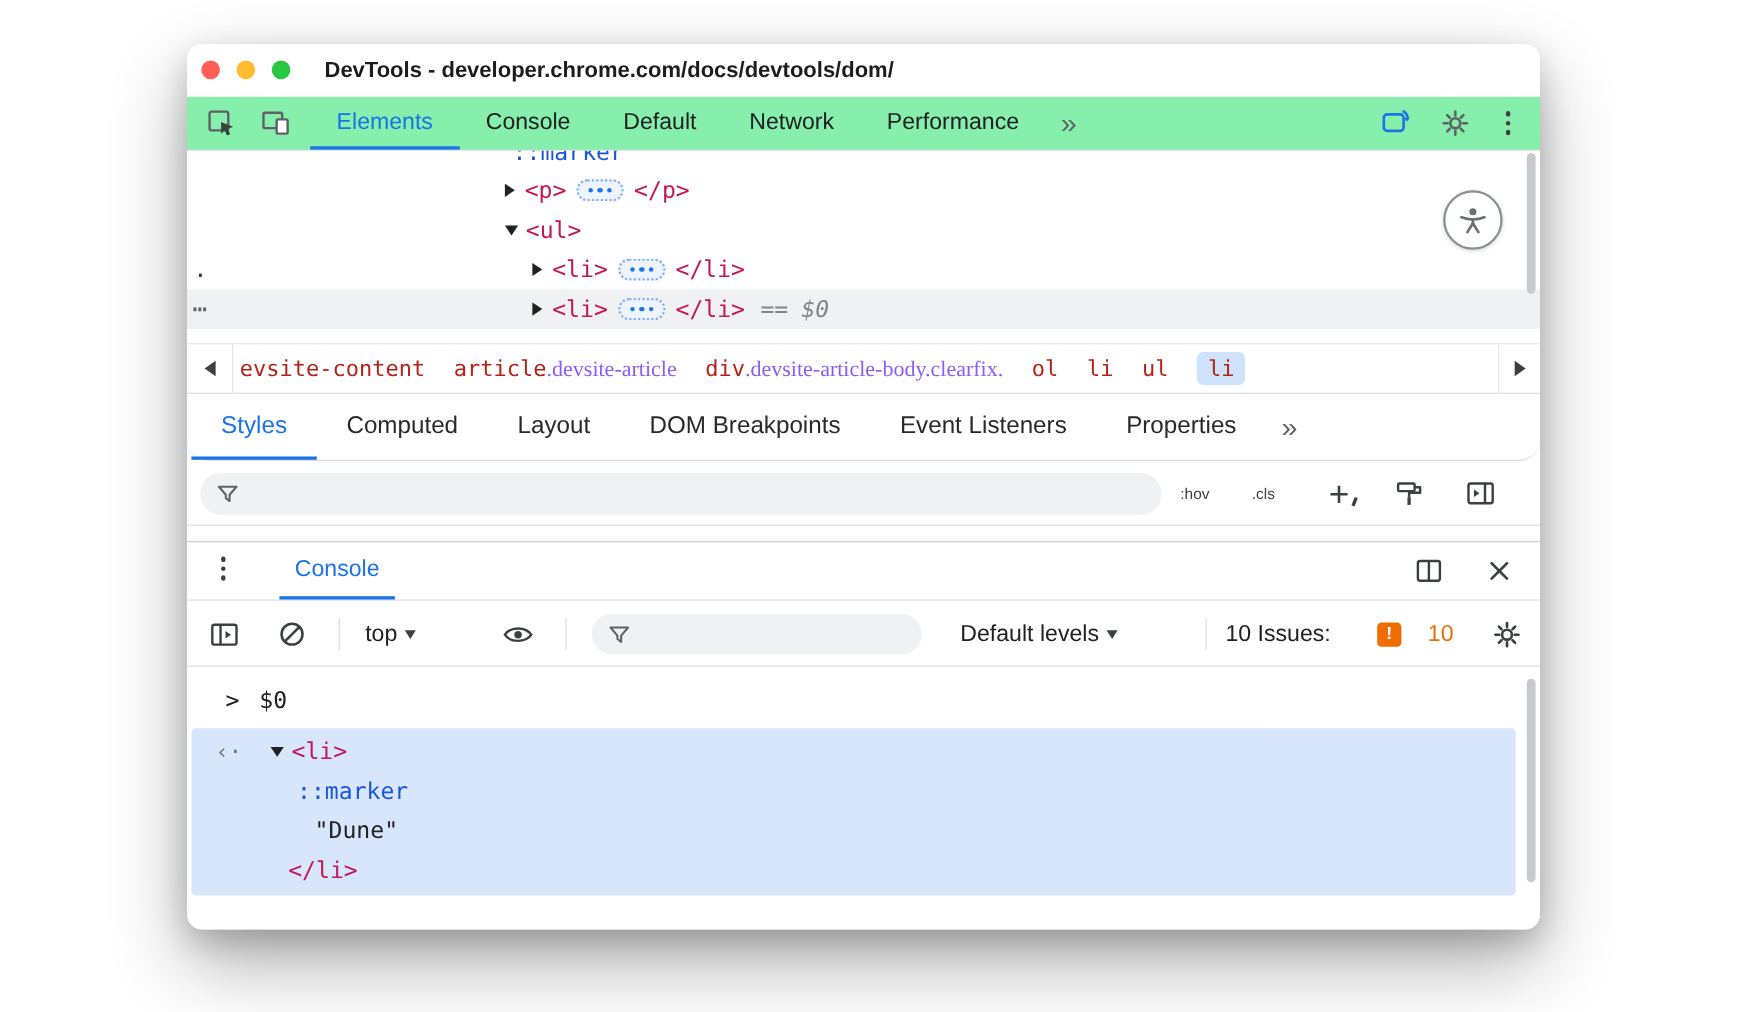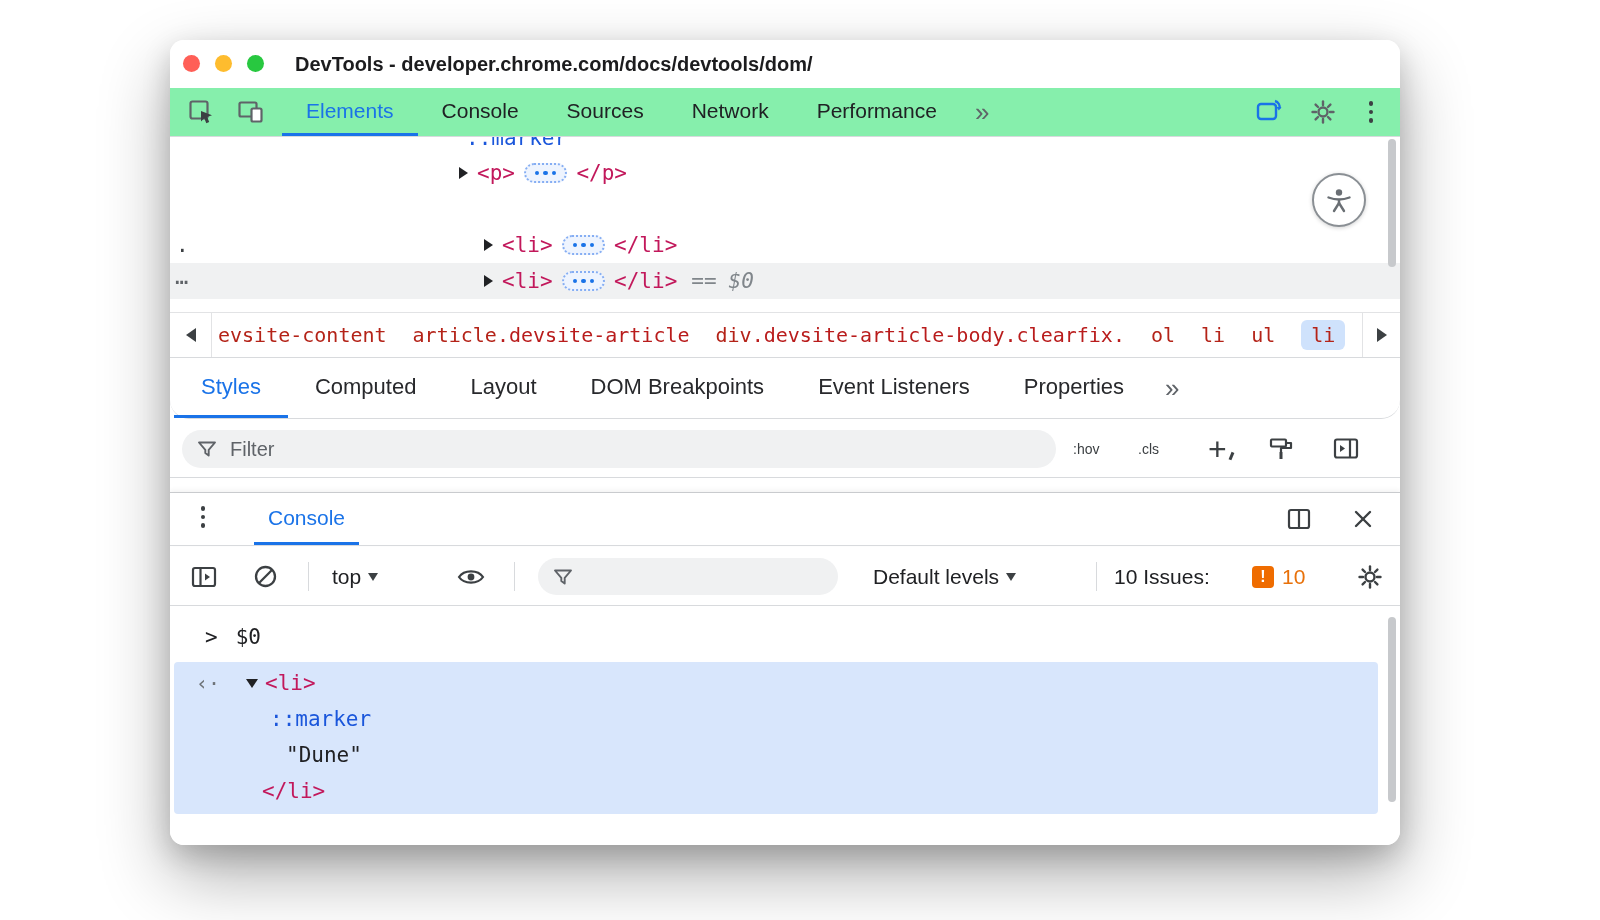--- a/index.html
+++ b/index.html
@@ -61,21 +61,21 @@
     border-top:1px solid #e2e3e5; border-bottom:1px solid #d8dadd; display:flex; align-items:center;
     font-family:"DejaVu Sans Mono", monospace; font-size:20px; }
   .crumb-nav { width:42px; height:100%; flex:none; display:flex; align-items:center; justify-content:center; cursor:pointer; }
   .crumb-nav.prev { border-right:1px solid #e2e3e5; }
   .crumb-nav.next { border-left:1px solid #e2e3e5; margin-left:auto; width:38px; }
   .tri-l-nav { width:0; height:0; border-right:10px solid #3c4043; border-top:7px solid transparent; border-bottom:7px solid transparent; }
   .tri-r-nav { width:0; height:0; border-left:10px solid #3c4043; border-top:7px solid transparent; border-bottom:7px solid transparent; }
   .crumbs { display:flex; align-items:center; gap:26px; padding-left:6px; overflow:hidden; white-space:nowrap; }
   .crumb { cursor:pointer; }
   .crumb .t { color:#b42318; }
-  .crumb .c { color:#b91c1c; }
+  .crumb .c { color:#8b5cf6;font-family:Liberation Serif, serif; }
   .crumb.selected { background:#cfe2fc; padding:3px 10px; border-radius:6px; }
   
   .styletabs { position:absolute; left:0; top:319px; width:100%; height:60px; background:#fff;
     border-bottom:1px solid #d8dadd; display:flex; align-items:stretch; padding-left:4px;border-radius:19px; }
   .stab { display:flex; align-items:center; padding:0 27px; font-size:22px; color:#28292c;
     border-bottom:3px solid transparent; cursor:pointer; }
   .stab.active { color:#1a73e8; border-bottom-color:#1a73e8; }
   
   .filterrow { position:absolute; left:0; top:380px; width:100%; height:58px; background:#fff; border-bottom:1px solid #d8dadd; }
   .pill { position:absolute; background:#f0f1f2; border-radius:19px; display:flex; align-items:center; padding:0 14px; gap:12px; }
@@ -99,21 +99,21 @@
   .dh-right { position:absolute; right:22px; top:0; height:100%; display:flex; align-items:center; gap:34px; }
   
   .constoolbar { position:absolute; left:0; top:507px; width:100%; height:59px; background:#fff; border-bottom:1px solid #d8dadd; }
   .ct-item { position:absolute; top:0; height:59px; display:flex; align-items:center; }
   .vdiv { position:absolute; top:15px; width:1px; height:29px; background:#d8dadd; }
   .ct-text { font-size:21px; color:#202124; cursor:pointer; display:flex; align-items:center; gap:7px; }
   .caret-d { width:0; height:0; border-top:8px solid #3c4043; border-left:5.5px solid transparent; border-right:5.5px solid transparent; }
   .console-filter { left:368px; top:11px; width:300px; height:37px; }
   .issues-badge { width:22px; height:22px; border-radius:4px; background:#ef6c00; color:#fff; font-size:16px;
     font-weight:700; display:flex; align-items:center; justify-content:center; }
-  .issues-count { color:#e8710a; font-size:21px; margin-left:8px;text-align:right; }
+  .issues-count { color:#e8710a; font-size:21px; margin-left:24px;text-align:right; }
   
   .consout { position:absolute; left:0; top:567px; width:100%; bottom:0; background:#fff;
     font-family:"DejaVu Sans Mono", monospace; font-size:21px; }
   .cmdrow { position:absolute; left:0; top:12px; height:36px; display:flex; align-items:center; }
   .prompt { margin-left:35px; color:#202124; }
   .cmdtext { margin-left:18px; color:#202124; }
   .result { position:absolute; left:4px; right:22px; top:55px; height:152px; background:#d8e6fc; border-radius:4px; }
   .rline { position:absolute; height:36px; display:flex; align-items:center; }
   .r-arrow { left:22px; top:3px; color:#6e7378; font-size:20px; }
   .r1l { left:72px; top:3px; }
@@ -146,21 +146,21 @@
       <span class="icon-btn">
         <svg width="28" height="28" viewBox="0 0 28 28">
             <rect x="2.5" y="4.5" width="17" height="14" rx="1.5" fill="none" stroke="#5f6368" stroke-width="2.2"></rect>
             <rect x="14.5" y="10.5" width="10" height="13" rx="1.5" fill="#fff" stroke="#5f6368" stroke-width="2.2"></rect>
           </svg>
       </span>
     </div>
     <nav class="main-tabs">
       <div class="mtab active">Elements</div>
       <div class="mtab">Console</div>
-      <div class="mtab">Sources</div>
+      <div class="mtab">Default</div>
       <div class="mtab">Network</div>
       <div class="mtab">Performance</div>
       <div class="more-glyph">»</div>
     </nav>
     <div class="tb-right">
       <span class="icon-btn">
         <svg width="28" height="28" viewBox="0 0 28 28">
             <rect x="3" y="6" width="18" height="15" rx="3" fill="none" stroke="#1a73e8" stroke-width="2.4"></rect>
             <path d="M20 3 a6.5 6.5 0 0 1 4.5 7.5" fill="none" stroke="#1a73e8" stroke-width="2.4"></path>
             <path d="M26.5 9 l-2.6 3.6 -2.6-3.6 z" fill="#1a73e8"></path>
@@ -198,20 +198,24 @@
       <span class="tri-r"></span>
       <span class="tag">&lt;p&gt;</span>
       <span class="dotpill">
           <i></i>
           <i></i>
           <i></i>
         </span>
       <span class="tag">&lt;/p&gt;</span>
     </div>
 
+    <div class="erow r2">
+      <span class="tri-d"></span>
+      <span class="tag">&lt;ul&gt;</span>
+    </div>
 
     <div class="erow r3">
       <span class="tri-r"></span>
       <span class="tag">&lt;li&gt;</span>
       <span class="dotpill">
           <i></i>
           <i></i>
           <i></i>
         </span>
       <span class="tag">&lt;/li&gt;</span>
@@ -276,21 +280,20 @@
     <div class="more-glyph">»</div>
   </div>
 
   <div class="filterrow">
     <div class="pill style-filter">
       <span>
         <svg width="22" height="22" viewBox="0 0 22 22">
             <path d="M3 4.5 h16 l-6.3 7.3 v5.7 l-3.4 -2.6 v-3.1 Z" fill="none" stroke="#5f6368" stroke-width="1.9" stroke-linejoin="round"></path>
           </svg>
       </span>
-      <input placeholder="Filter" style="">
     </div>
     <div class="fr-item fr-hov">:hov</div>
     <div class="fr-item fr-cls">.cls</div>
     <div class="fr-item fr-plus">
         <span>+</span>
         <span class="plus-mark"></span>
       </div>
     <div class="fr-item fr-roller">
       <svg width="28" height="28" viewBox="0 0 28 28">
           <g fill="none" stroke="#3c4043" stroke-width="2.2" stroke-linejoin="round">

